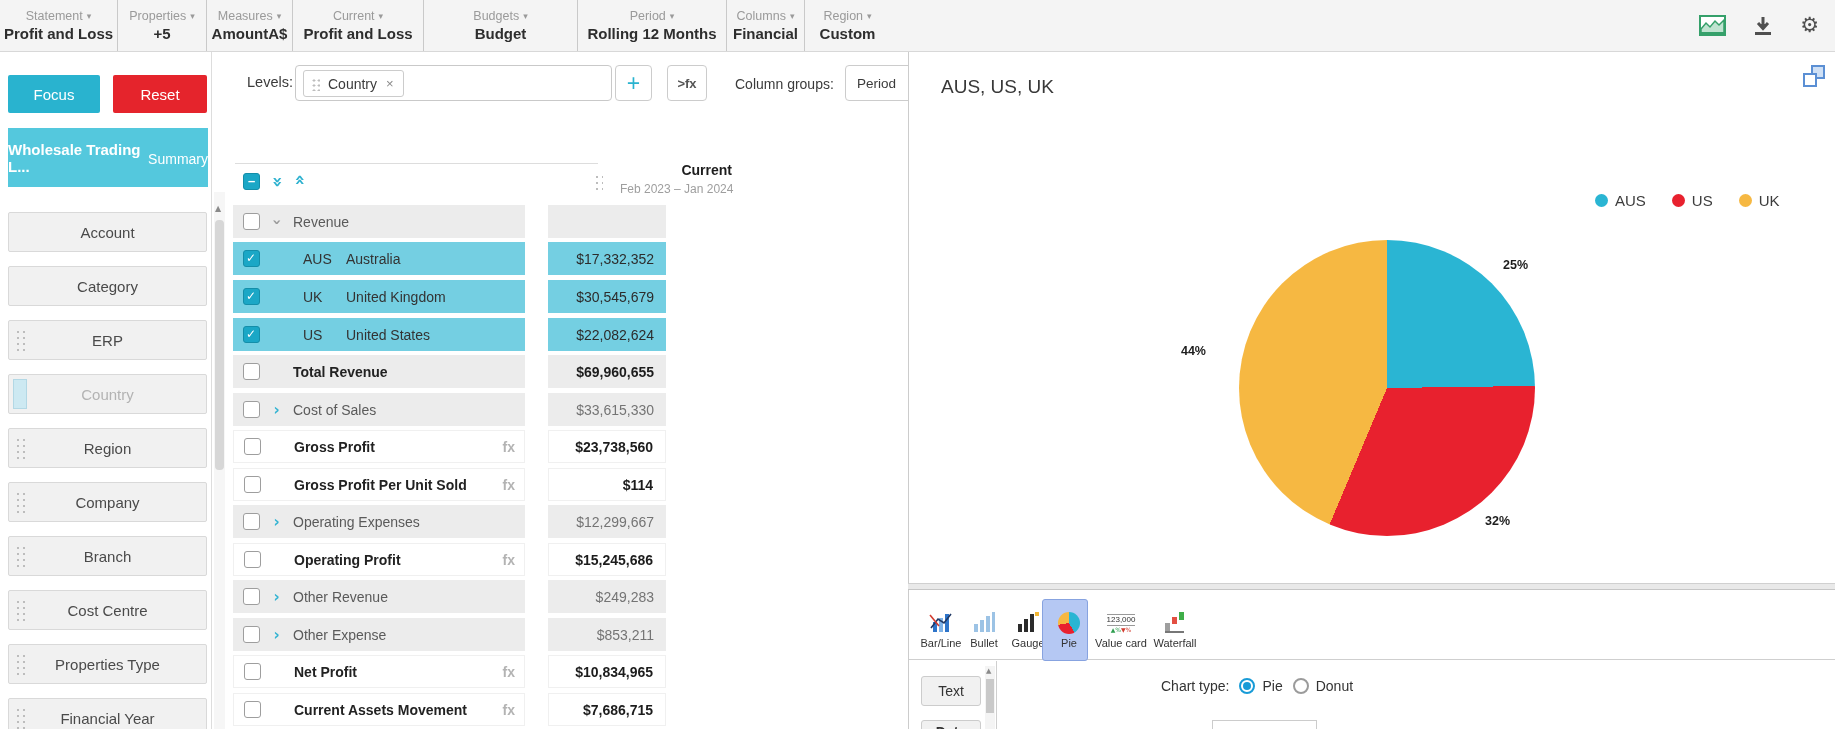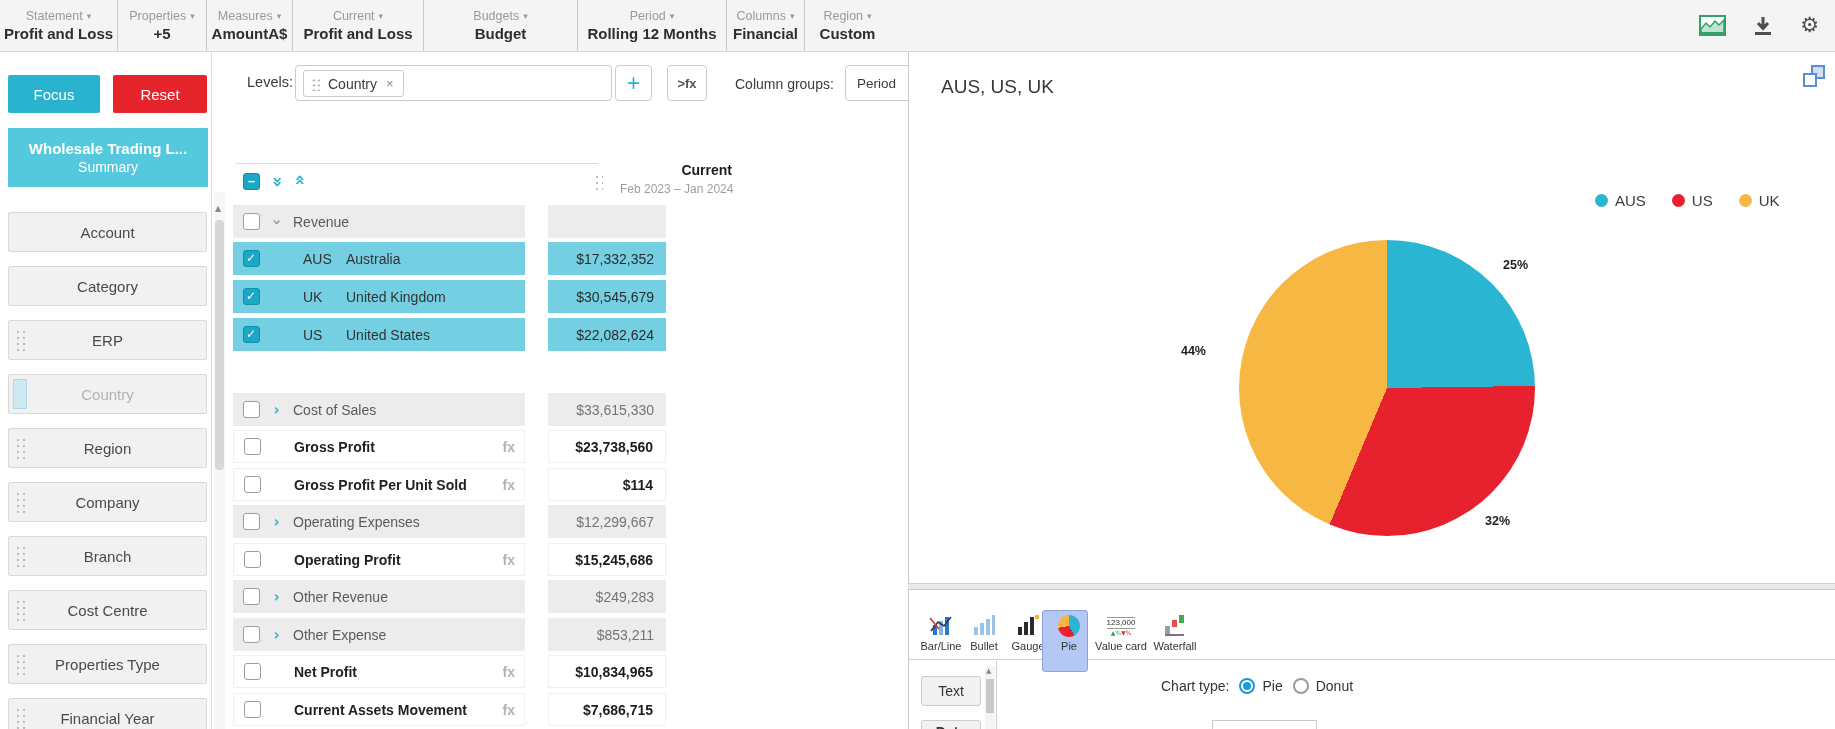--- a/index.html
+++ b/index.html
@@ -21,21 +21,21 @@
   .gear { font-family:"DejaVu Sans",sans-serif; font-size:21px; color:#4f4f4f; line-height:1; }
 
   
   .sidebar { position:absolute; left:0; top:52px; width:212px; height:677px; background:#fff;
     border-right:1px solid #ddd; overflow:hidden; }
   .btn { position:absolute; display:flex; align-items:center; justify-content:center;
     font-size:15px; color:#fff; cursor:pointer; border-radius:2px; }
   .btn-focus { left:8px; top:23px; width:92px; height:38px; background:#29b3cf; }
   .btn-reset { left:113px; top:23px; width:94px; height:38px; background:#e5242c; }
   .sel-card { position:absolute; left:8px; top:76px; width:200px; height:59px; background:#54c8dd;
-    color:#fff; display:flex; flex-direction:column; align-items:center; justify-content:center; cursor:pointer; }
+    color:#fff; display:flex; flex-direction:row; align-items:center; justify-content:center; cursor:pointer; }
   .sel-card .t1 { font-size:15px; font-weight:bold; }
   .sel-card .t2 { font-size:14px; margin-top:2px; }
   .sb-btn { position:absolute; left:8px; width:199px; height:40px; background:#f1f1f1;
     border:1px solid #d9d9d9; border-radius:2px; display:flex; align-items:center; justify-content:center;
     font-size:15px; color:#4a4a4a; cursor:pointer; }
   .sb-btn .grip { position:absolute; left:5px; top:7px; width:13px; height:26px;
     background-image:radial-gradient(circle,#bdbdbd 1.3px,transparent 1.5px);
     background-size:6px 6px; background-position:1px 1px; }
   .sb-btn.disabled { color:#b3b3b3; cursor:default; }
   .sb-btn .cbar { position:absolute; left:4px; top:4px; width:14px; height:30px;
@@ -129,22 +129,22 @@
   .pct-uk  { left:240px; top:292px; width:57px; text-align:right; }
 
   
   .splitter { position:absolute; left:908px; top:583px; width:927px; height:7px; background:#e9e9e9;
     border-top:1px solid #d0d0d0; border-bottom:1px solid #c6c6c6; cursor:row-resize; }
 
   
   .bottompanel { position:absolute; left:908px; top:590px; width:927px; height:139px; background:#fff;
     border-left:1px solid #ccc; overflow:hidden; }
   .type-toolbar { position:absolute; left:0; top:0; width:927px; height:70px; border-bottom:1px solid #cfcfcf; }
-  .tbtn { position:absolute; top:20px; width:42px; height:62px; display:flex; flex-direction:column;
-    align-items:center; justify-content:flex-start; cursor:pointer; border-radius:3px; border:1px solid transparent;padding-left:8px; }
+  .tbtn { position:absolute; top:9px; width:42px; height:62px; display:flex; flex-direction:column;
+    align-items:center; justify-content:center; cursor:pointer; border-radius:3px; border:1px solid transparent;padding-left:8px; }
   .tbtn.sel { background:#b5c8f3; border:1px solid #87a3e0; }
   .tlabel { font-size:11px; color:#333; margin-top:3px; padding-bottom:4px; white-space:nowrap; }
   .ticon { height:26px; display:flex; align-items:flex-end; justify-content:center; }
   .pieicon { width:22px; height:22px; border-radius:50%;
     background:conic-gradient(#2ab5d3 0deg 150deg, #e8212e 150deg 260deg, #f6b842 260deg 360deg); }
   .vcard { width:40px; text-align:center; }
   .vcard .num { font-size:8px; color:#333; border-top:1px solid #999; border-bottom:1px solid #999; line-height:10px; }
   .vcard .marks { font-size:6px; font-family:"DejaVu Sans",sans-serif; line-height:8px; }
   .vc-up::before { content:"▲%"; color:#2e9e4f; }
   .vc-dn::before { content:"▼%"; color:#d23b2f; }
@@ -358,20 +358,28 @@
       <div class="vcell">$30,545,679</div>
     </div>
     <div class="trow t-member" style="top:266px">
       <div class="lcell">
         <span class="cb on"></span>
         <span class="mcode">US</span>
         <span class="mname">United States</span>
       </div>
       <div class="vcell">$22,082,624</div>
     </div>
+    <div class="trow t-total" style="top:303px">
+      <div class="lcell">
+        <span class="cb"></span>
+        <span class="nochev"></span>
+        <span class="rtext">Total Revenue</span>
+      </div>
+      <div class="vcell">$69,960,655</div>
+    </div>
     <div class="trow t-group" style="top:341px">
       <div class="lcell">
         <span class="cb"></span>
         <span class="chev">›</span>
         <span class="rtext">Cost of Sales</span>
       </div>
       <div class="vcell">$33,615,330</div>
     </div>
     <div class="trow t-formula" style="top:378px">
       <div class="lcell">

